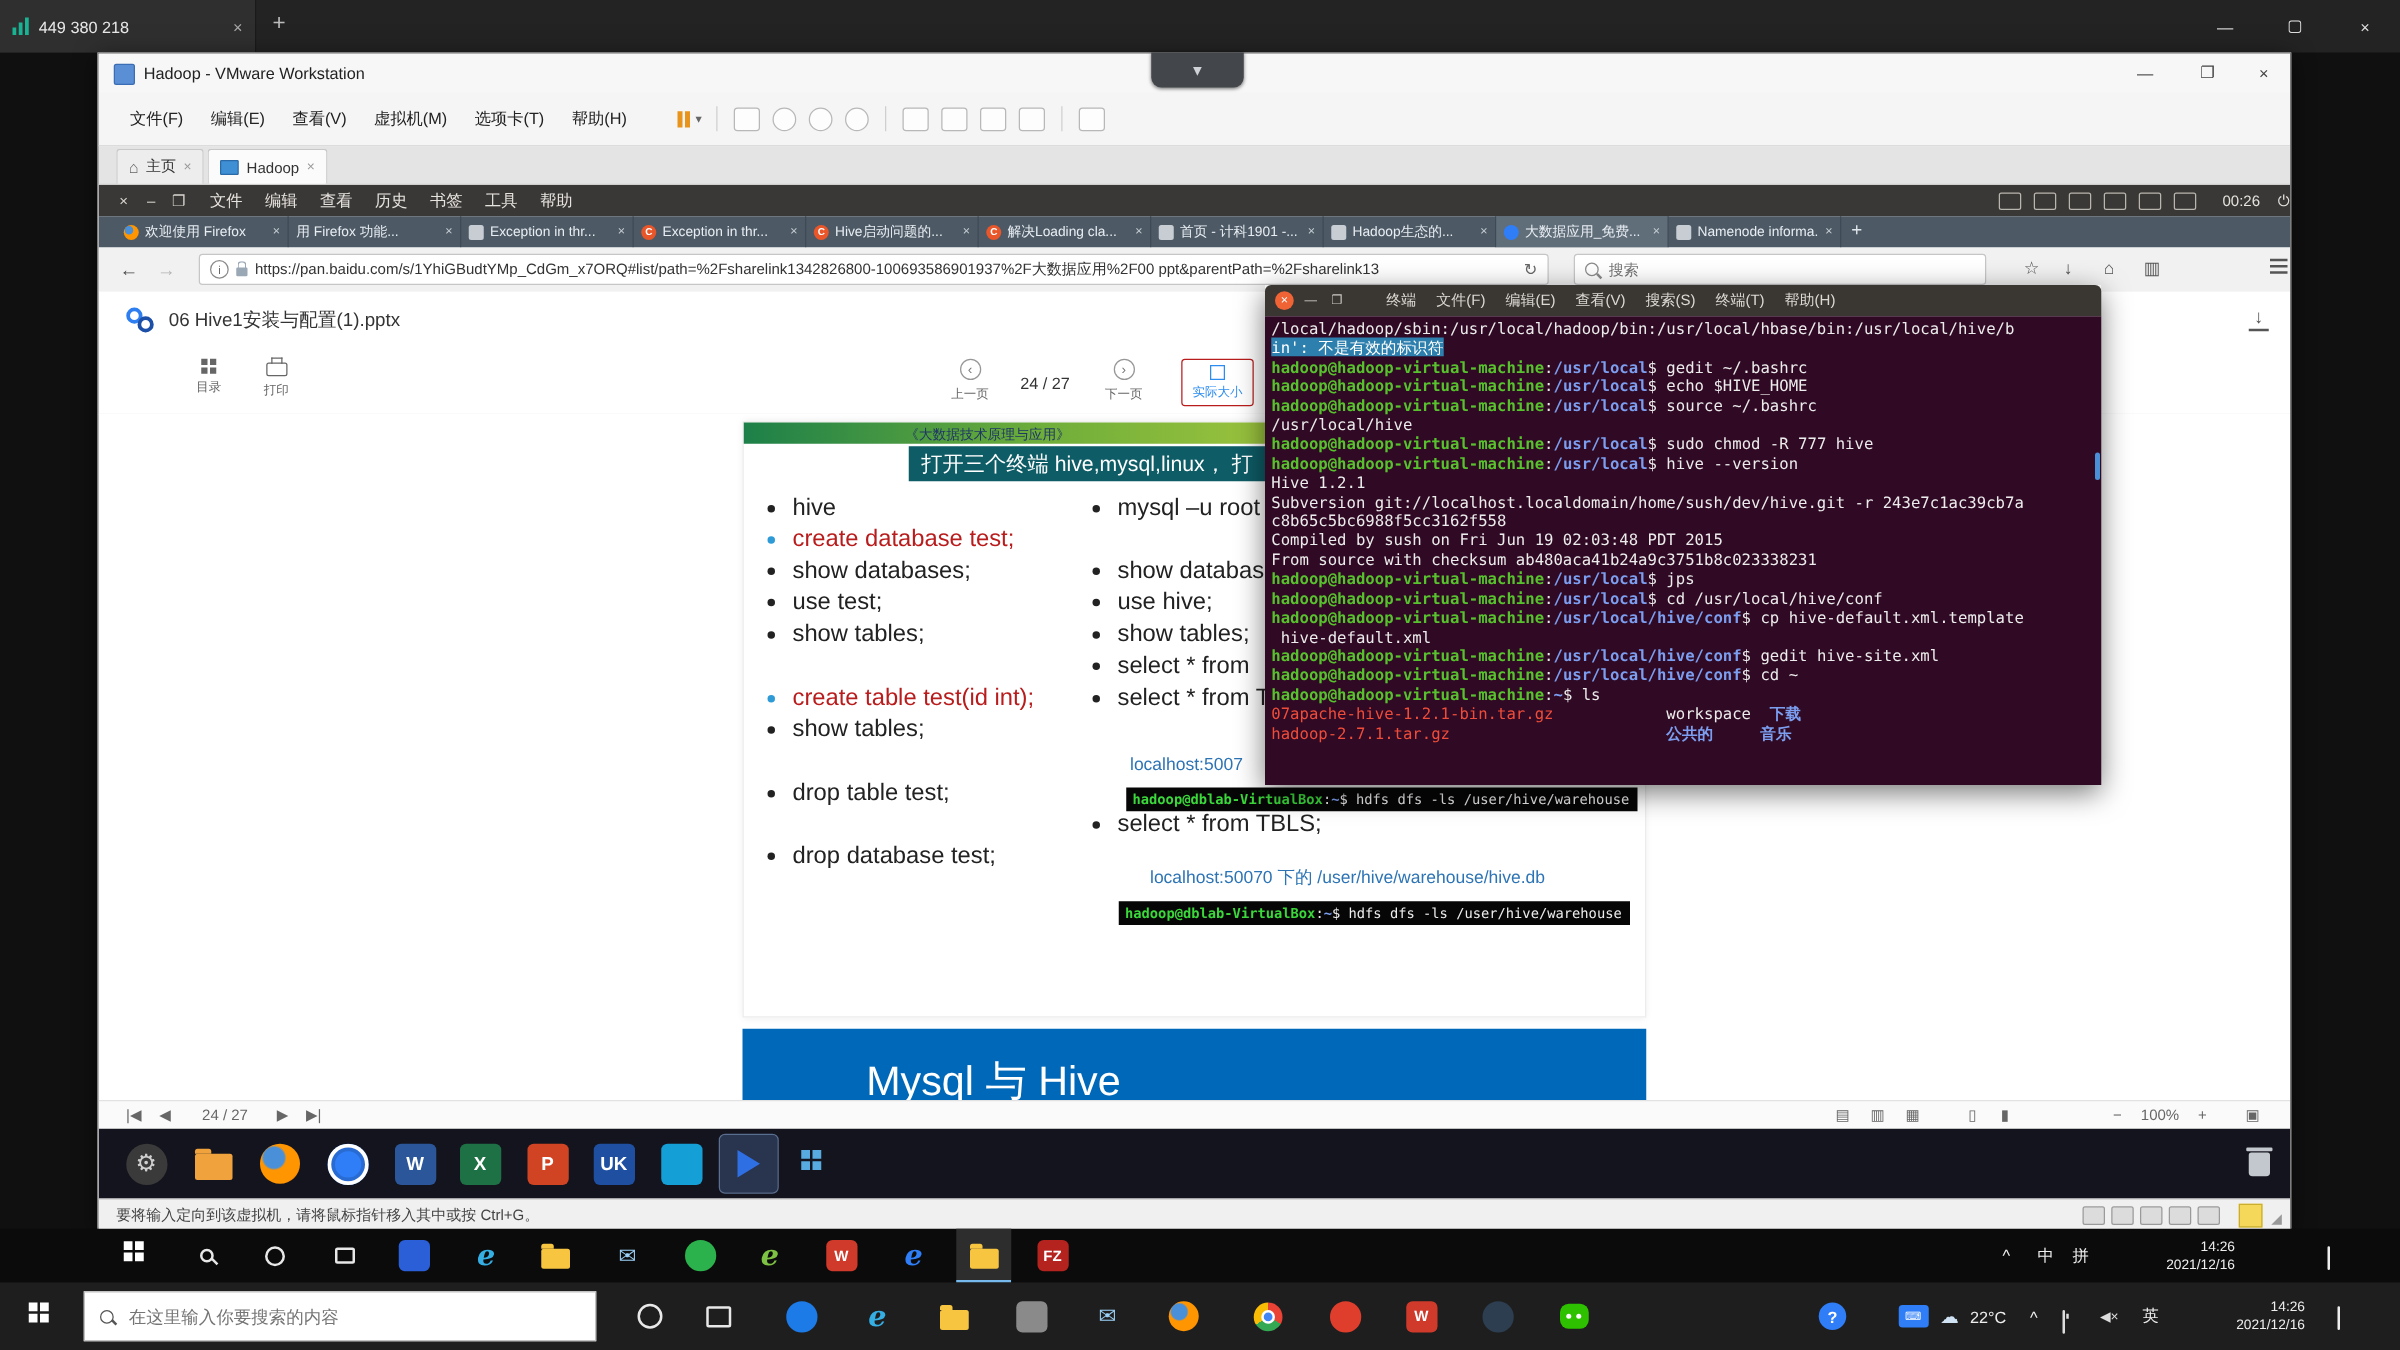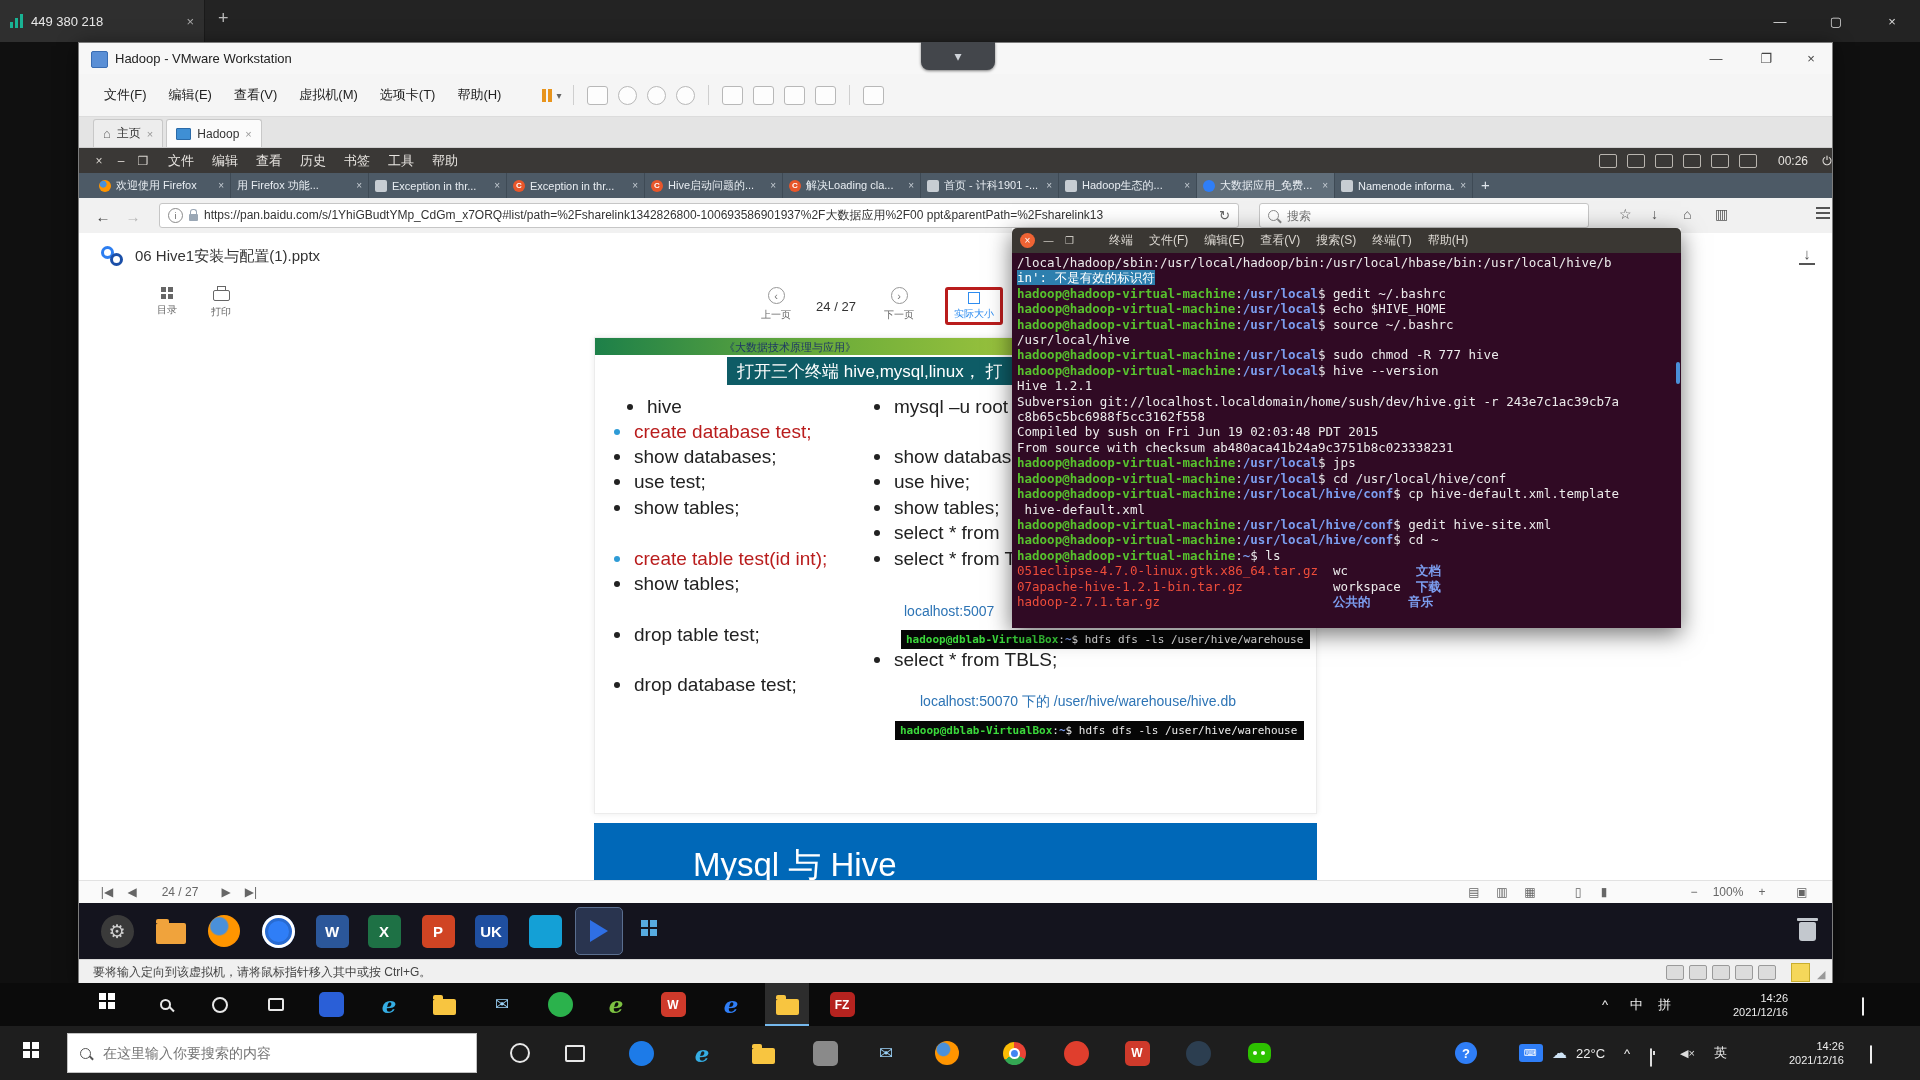--- a/index.html
+++ b/index.html
@@ -88,21 +88,21 @@
   .dlicon::after{content:"";position:absolute;left:2px;bottom:0;width:16px;height:2px;background:#555;}
   .pan-toolbar{left:0;top:133px;width:100%;height:50px;background:#fff;border-bottom:1px solid #e6e6e6;}
   .ptool{top:6px;width:44px;display:flex;flex-direction:column;align-items:center;gap:4px;}
   .ptool .plabel{font-size:10px;color:#666;}
   .grid4{width:12px;height:12px;position:relative;}
   .grid4::before{content:"";position:absolute;width:5px;height:5px;background:#666;box-shadow:7px 0 #666,0 7px #666,7px 7px #666;}
   .printer{width:15px;height:9px;border:1.5px solid #666;border-radius:2px;position:relative;margin-top:3px;}
   .printer::before{content:"";position:absolute;top:-5px;left:3px;width:7px;height:4px;border:1.5px solid #666;border-bottom:none;}
   .cbtn{width:17px;height:17px;border:1.5px solid #979797;border-radius:50%;display:flex;align-items:center;justify-content:center;font-size:11px;color:#777;box-sizing:border-box;}
   .pageind{top:0;height:50px;display:flex;align-items:center;justify-content:center;font-size:13px;color:#333;}
-  .actualbox{top:6px;width:58px;height:38px;border:3px solid #b91c1c;border-radius:3px;display:flex;flex-direction:column;align-items:center;justify-content:center;gap:3px;box-sizing:border-box;}
+  .actualbox{top:6px;width:58px;height:38px;border:1px solid #b91c1c;border-radius:3px;display:flex;flex-direction:column;align-items:center;justify-content:center;gap:3px;box-sizing:border-box;}
   .actualbox .sq{width:12px;height:12px;border:1.5px solid #2d8cf0;box-sizing:border-box;}
   .actualbox .plabel{font-size:10px;color:#2d8cf0;}
 
   
   .preview{left:0;top:183px;width:100%;height:549px;background:#fff;overflow:hidden;}
   .slide1{left:515px;top:6px;width:723px;height:477px;background:#fff;border:1px solid #ececec;box-shadow:0 0 6px rgba(0,0,0,.08);box-sizing:border-box;}
   .tealbar{left:132px;top:19px;width:568px;height:28px;background:#0e5c66;color:#fff;font-size:17px;display:flex;align-items:center;padding-left:10px;box-sizing:border-box;white-space:nowrap;overflow:hidden;}
   .sbullet{position:absolute;display:flex;align-items:center;gap:14px;height:24px;white-space:nowrap;}
   .sdot{width:6px;height:6px;border-radius:50%;background:#222;flex:none;}
   .btxt{font-size:19px;color:#222;}
@@ -401,21 +401,21 @@
         <div class="abs actualbox" style="left:866px">
           <span class="sq"></span>
           <span class="plabel">实际大小</span>
         </div>
       </div>
 
       <div class="abs preview">
         <div class="abs slide1">
           <div class="abs tealbar">打开三个终端 hive,mysql,linux， 打</div>
           <div id="slideBullets">
-              <div class="sbullet" style="left: 32px; top: 57px;">
+              <div class="sbullet" style="left: 19px; top: 57px;">
                 <span class="sdot"></span>
                 <span class="btxt">hive</span>
               </div>
               <div class="sbullet blue" style="left: 19px; top: 82px;">
                 <span class="sdot"></span>
                 <span class="btxt">create database test;</span>
               </div>
               <div class="sbullet" style="left: 19px; top: 107px;">
                 <span class="sdot"></span>
                 <span class="btxt">show databases;</span>
@@ -573,21 +573,20 @@
             <div class="tline"><span class="sg-w">c8b65c5bc6988f5cc3162f558</span></div>
             <div class="tline"><span class="sg-w">Compiled by sush on Fri Jun 19 02:03:48 PDT 2015</span></div>
             <div class="tline"><span class="sg-w">From source with checksum ab480aca41b24a9c3751b8c023338231</span></div>
             <div class="tline"><span class="sg-g">hadoop@hadoop-virtual-machine</span><span class="sg-w">:</span><span class="sg-b">/usr/local</span><span class="sg-w">$ jps</span></div>
             <div class="tline"><span class="sg-g">hadoop@hadoop-virtual-machine</span><span class="sg-w">:</span><span class="sg-b">/usr/local</span><span class="sg-w">$ cd /usr/local/hive/conf</span></div>
             <div class="tline"><span class="sg-g">hadoop@hadoop-virtual-machine</span><span class="sg-w">:</span><span class="sg-b">/usr/local/hive/conf</span><span class="sg-w">$ cp hive-default.xml.template</span></div>
             <div class="tline"><span class="sg-w"> hive-default.xml</span></div>
             <div class="tline"><span class="sg-g">hadoop@hadoop-virtual-machine</span><span class="sg-w">:</span><span class="sg-b">/usr/local/hive/conf</span><span class="sg-w">$ gedit hive-site.xml</span></div>
             <div class="tline"><span class="sg-g">hadoop@hadoop-virtual-machine</span><span class="sg-w">:</span><span class="sg-b">/usr/local/hive/conf</span><span class="sg-w">$ cd ~</span></div>
             <div class="tline"><span class="sg-g">hadoop@hadoop-virtual-machine</span><span class="sg-w">:</span><span class="sg-b">~</span><span class="sg-w">$ ls</span></div>
-            <div class="tline"><span class="sg-r">051eclipse-4.7.0-linux.gtk.x86_64.tar.gz</span><span class="sg-w">  wc         </span><span class="sg-B">文档</span></div>
             <div class="tline"><span class="sg-r">07apache-hive-1.2.1-bin.tar.gz</span><span class="sg-w">            workspace  </span><span class="sg-B">下载</span></div>
             <div class="tline"><span class="sg-r">hadoop-2.7.1.tar.gz</span><span class="sg-w">                       </span><span class="sg-B">公共的</span><span class="sg-w">     </span><span class="sg-B">音乐</span></div>
           </div>
         <div class="abs term-scroll"></div>
       </div>
     </div>
 
     <div class="abs vmw-status">
       <span class="abs statustext">要将输入定向到该虚拟机，请将鼠标指针移入其中或按 Ctrl+G。</span>
       <span class="abs dev" style="left:1587px"></span>

